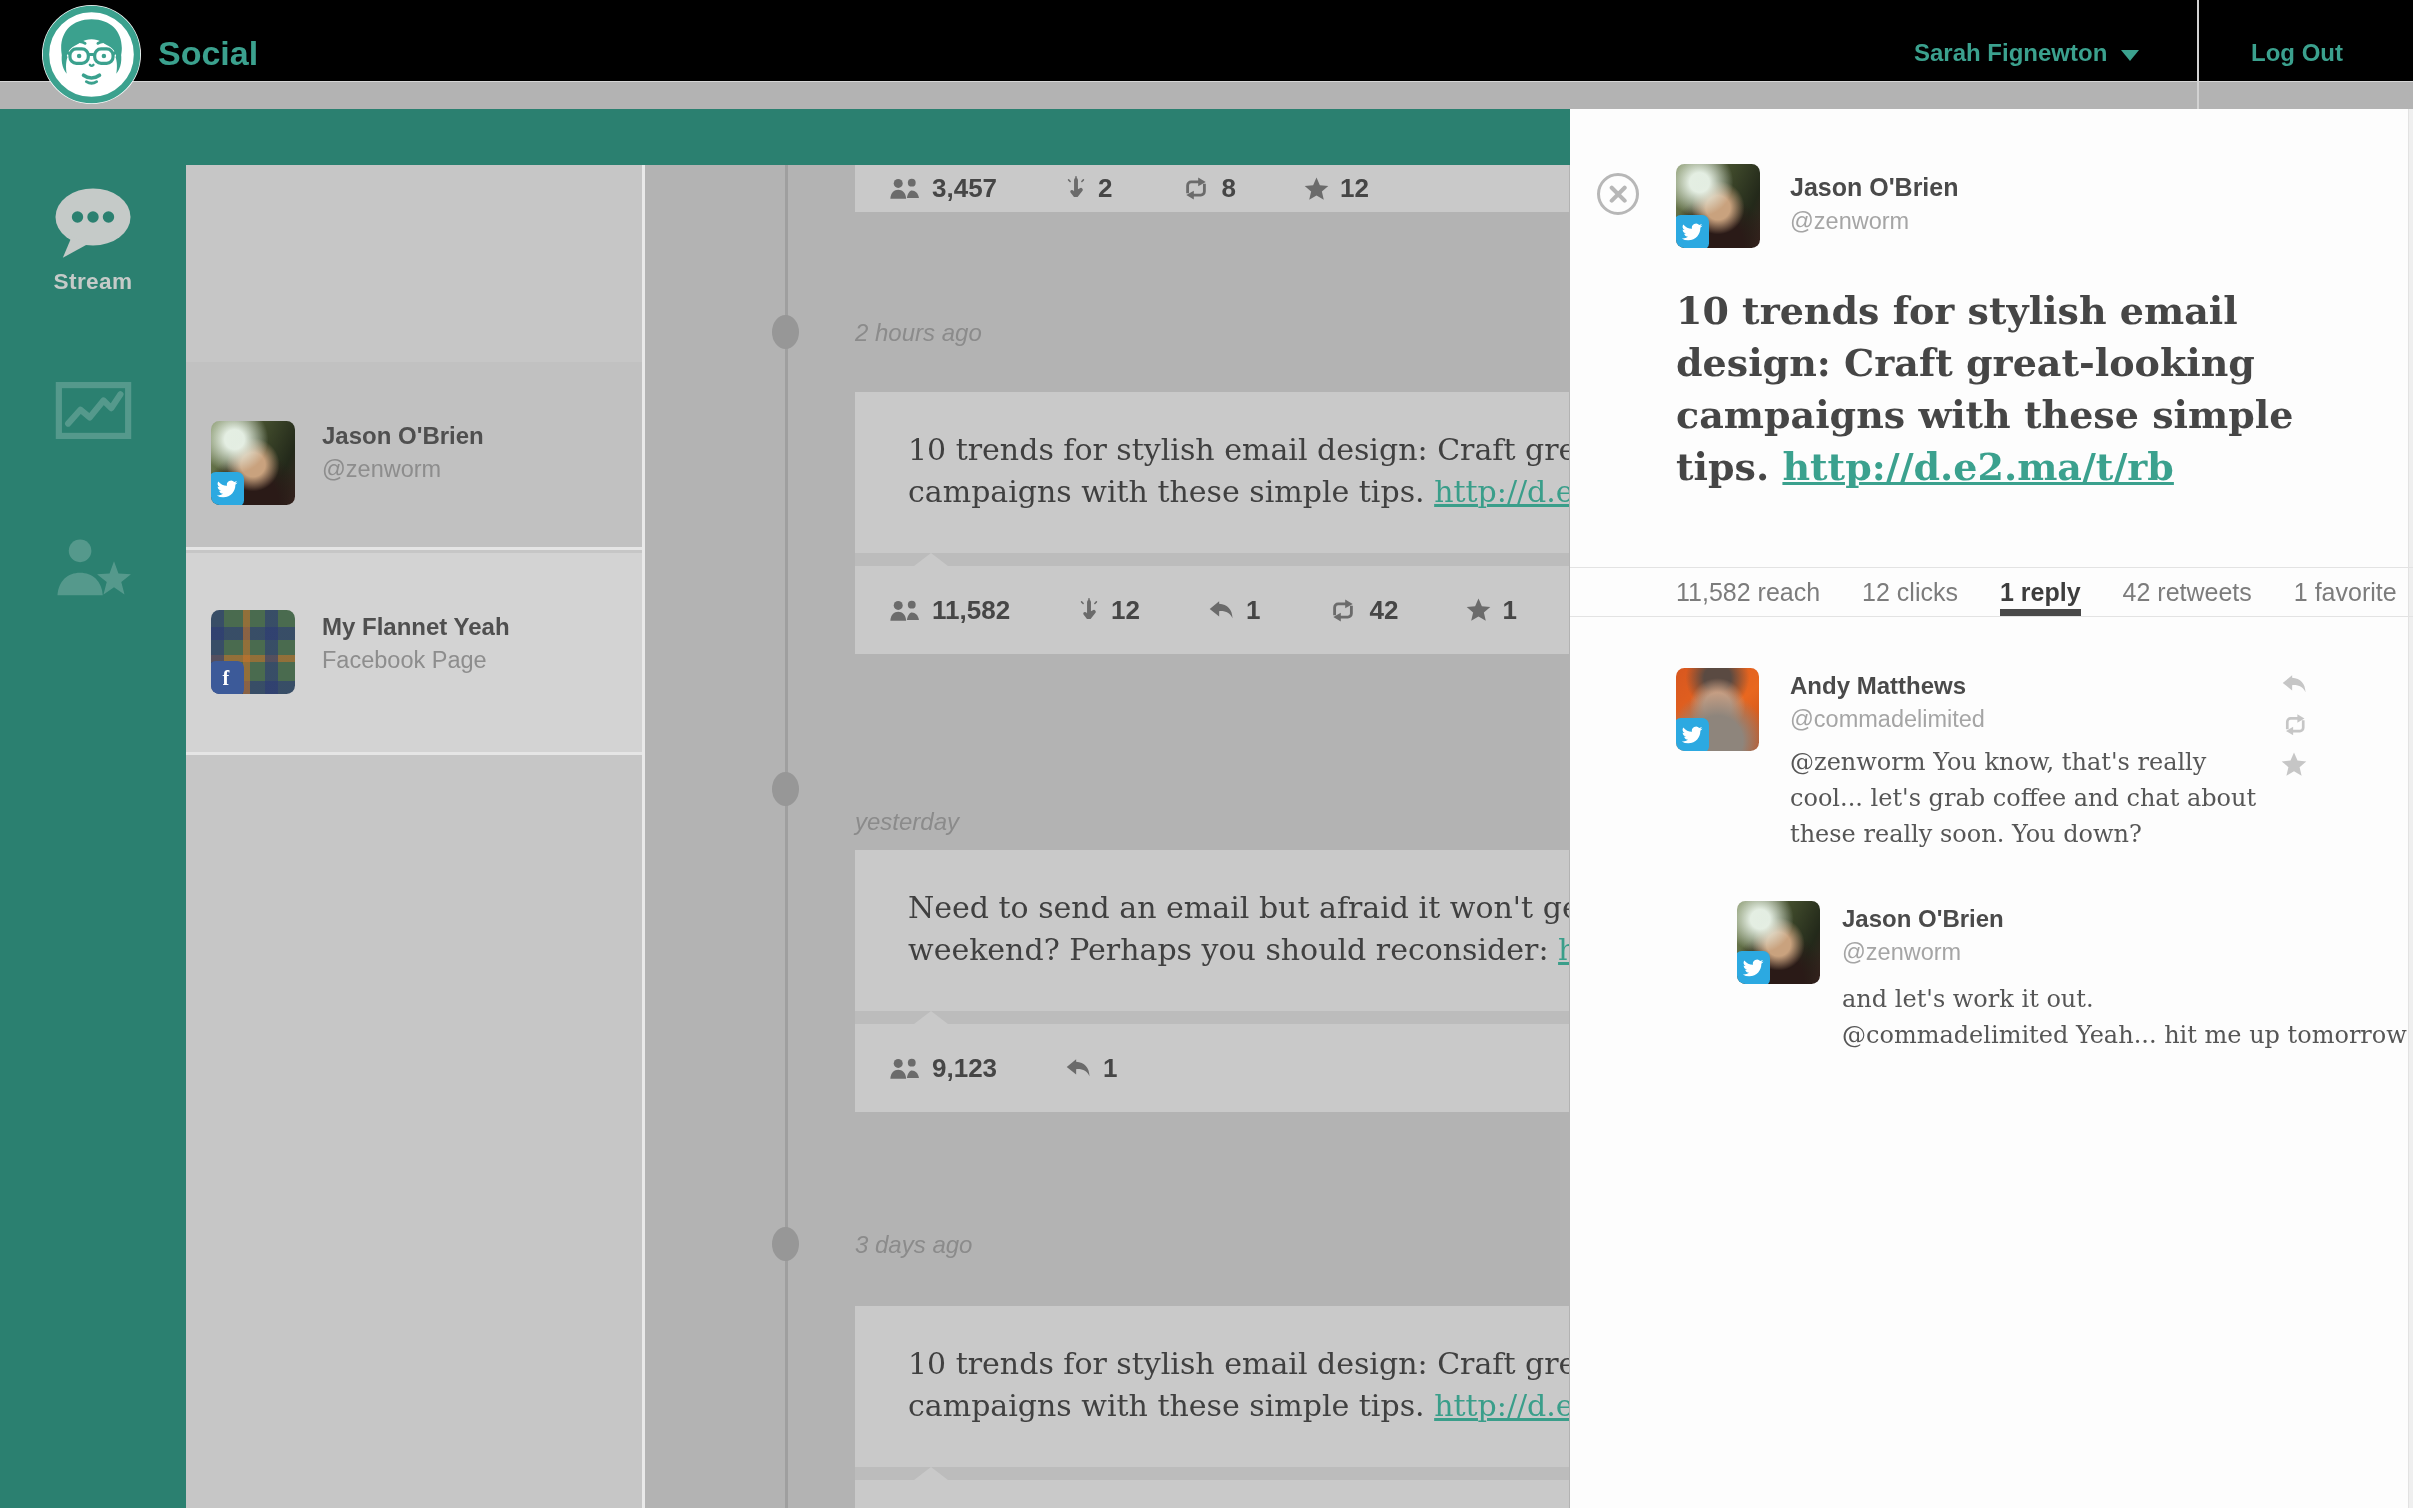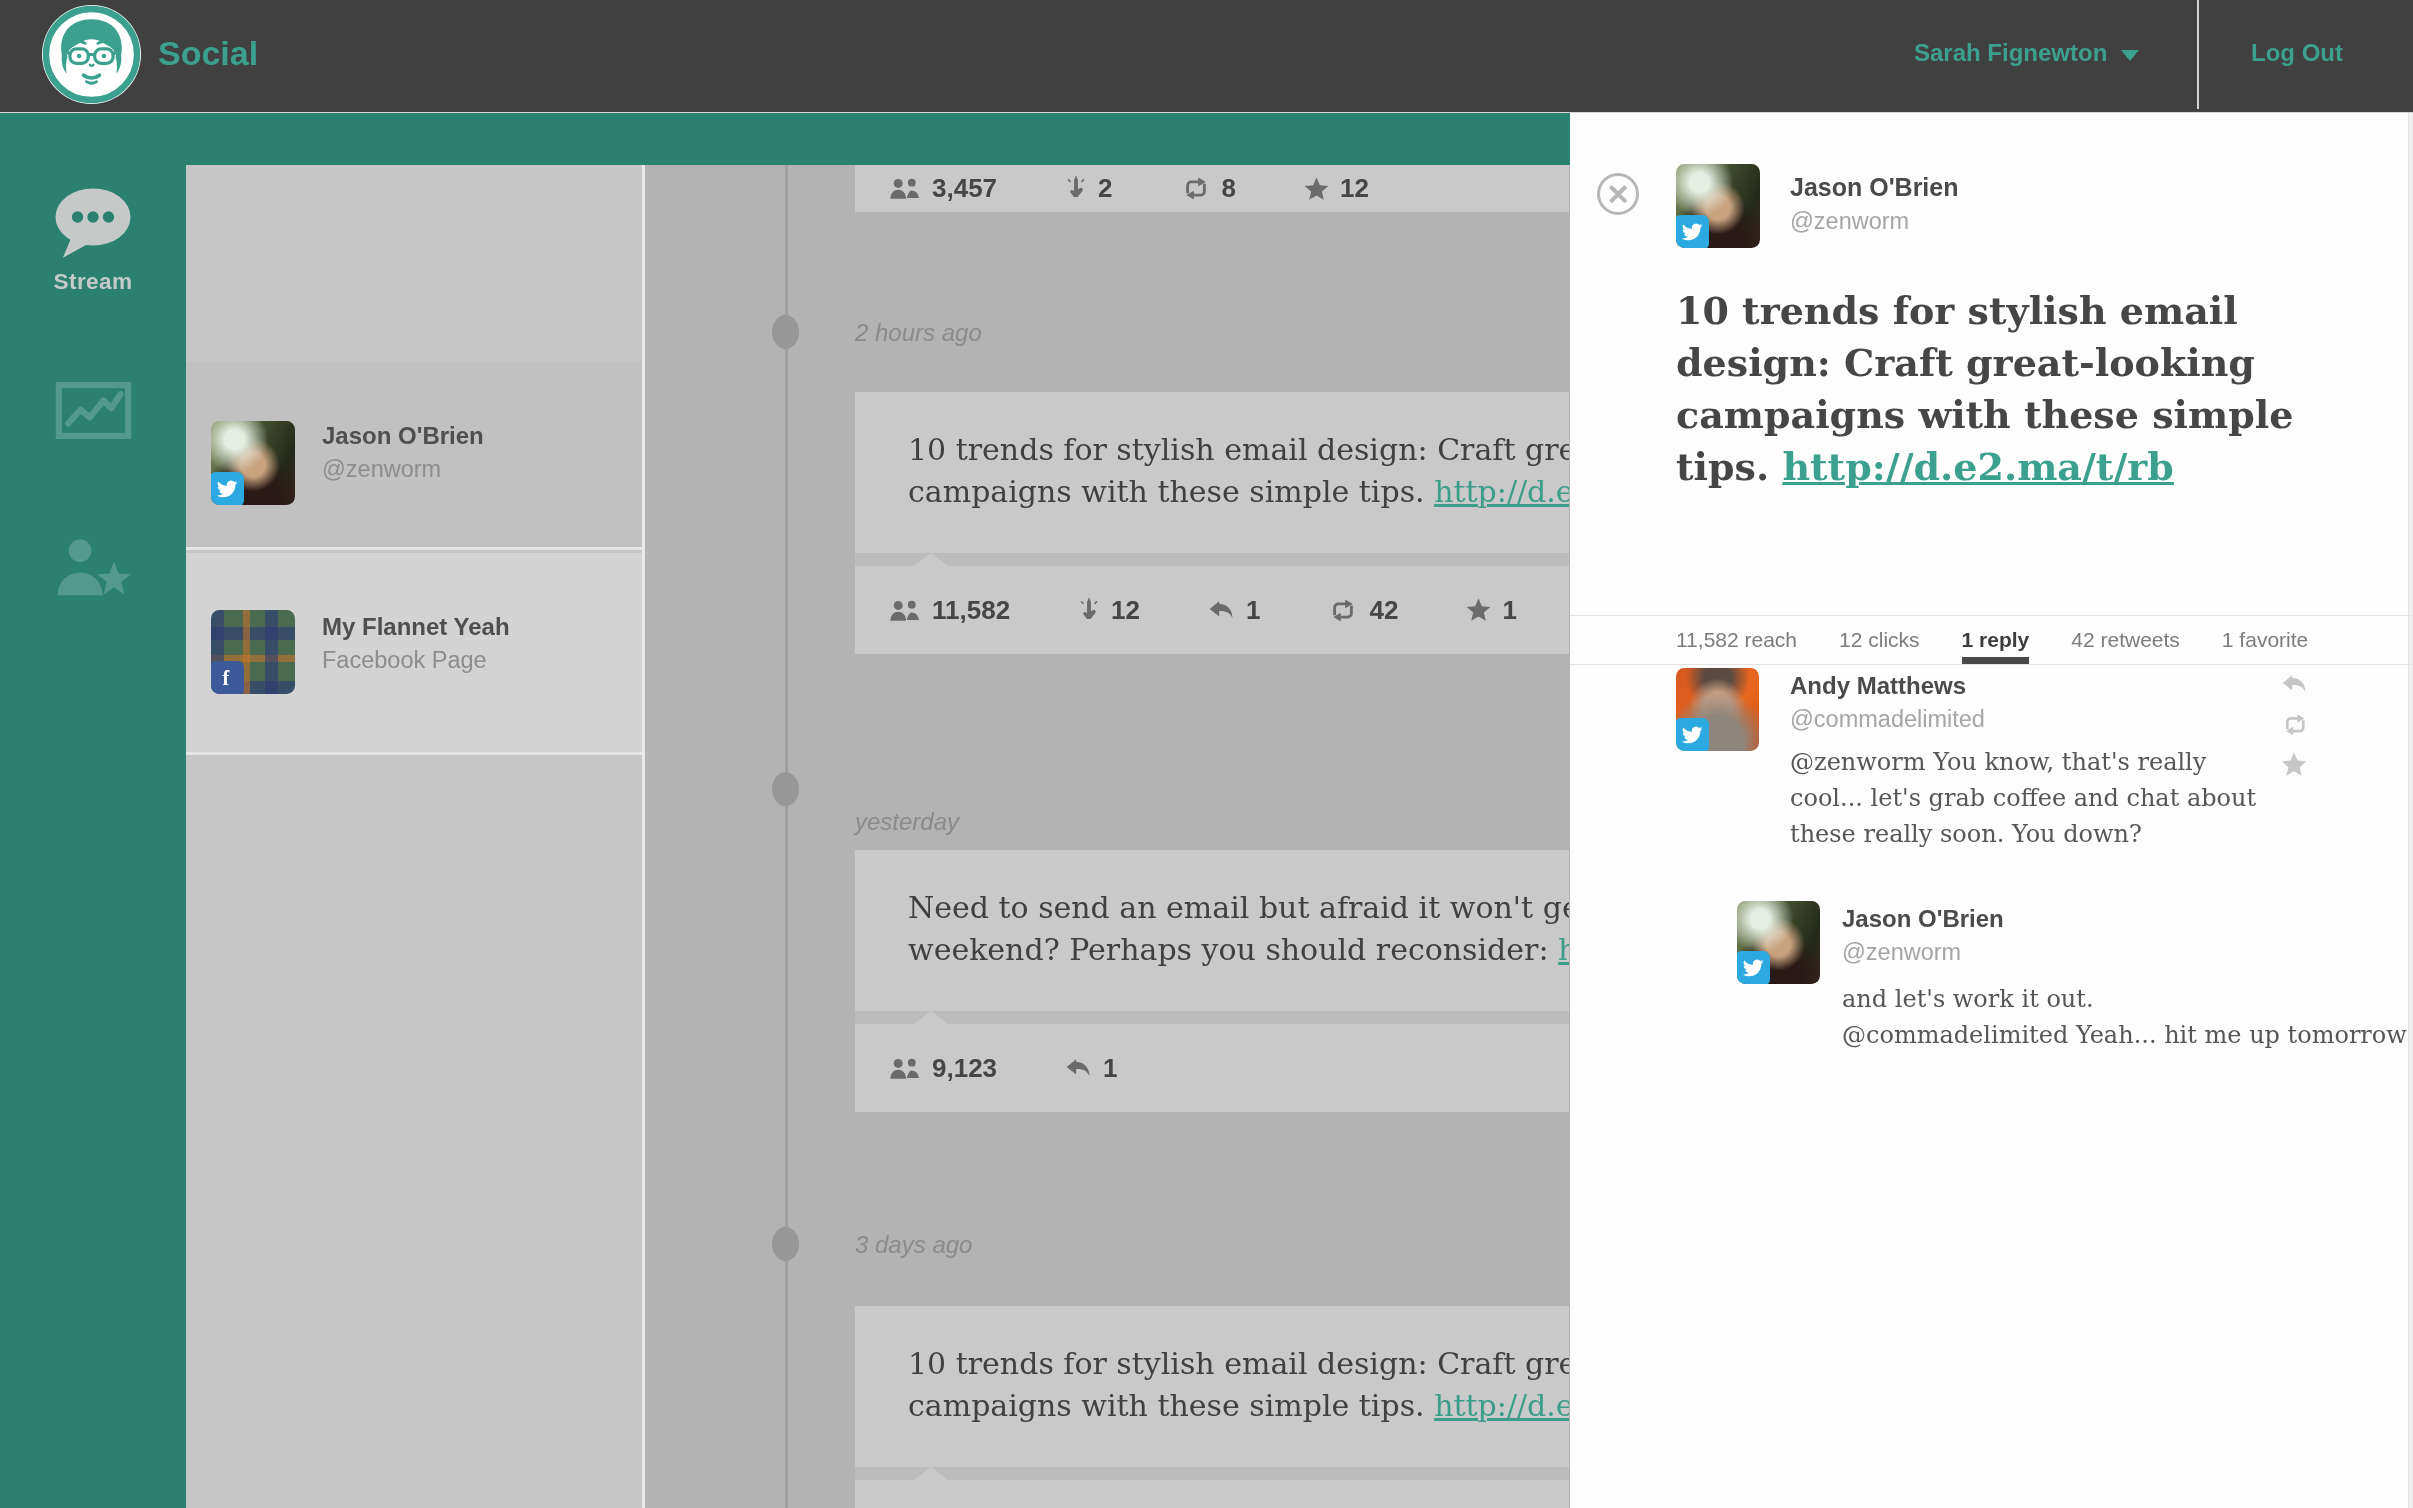--- a/index.html
+++ b/index.html
@@ -1,21 +1,21 @@
 <!DOCTYPE html>
 <html style="font-size:13.4px"><head>
 <meta charset="utf-8">
 <style>
   html,body{margin:0;padding:0;background:#888;}
   #app{position:relative;width:2413px;height:1508px;overflow:hidden;
        font-family:"Liberation Sans",sans-serif;background:#b3b3b3;}
   #app *{box-sizing:border-box;}
 
   
-  .header{position:absolute;left:0;top:0;width:2413px;height:113px;background:#404040;
+  .header{position:absolute;left:0;top:0;width:2413px;height:82px;background:#000000;
           border-bottom:1.7px solid #d6d6d6;z-index:30;}
   .logo{position:absolute;left:42px;top:5px;width:99px;height:99px;border-radius:50%;
         background:#fff;z-index:31;}
   .brand{position:absolute;left:158px;top:34px;font-size:34px;font-weight:bold;color:#3BA18E;}
   .user-menu{position:absolute;left:1914px;top:39px;font-size:24px;font-weight:bold;color:#3BA18E;cursor:pointer;}
   .caret-down{display:inline-block;width:0;height:0;border-left:9.2px solid transparent;
         border-right:9.2px solid transparent;border-top:11.7px solid #3BA18E;margin-left:13.4px;}
   .header-divider{position:absolute;left:2197px;top:0;width:1.7px;height:109px;background:#d2d2d2;}
   .logout{position:absolute;left:2251px;top:39px;font-size:24px;font-weight:bold;color:#3BA18E;cursor:pointer;}
 
@@ -93,21 +93,21 @@
              border-radius:50%;display:flex;align-items:center;justify-content:center;color:#b7b7b7;cursor:pointer;}
   .d-avatar{left:106px;top:55px;width:84px;height:84px;}
   .d-name{position:absolute;left:220px;top:64px;font-size:25px;font-weight:bold;color:#4a4a4a;}
   .d-handle{position:absolute;left:220px;top:99px;font-size:23.5px;color:#a5a5a5;}
   .headline{position:absolute;left:106px;top:176px;width:679px;
             font-family:"DejaVu Serif","Liberation Serif",serif;font-weight:bold;
             font-size:38px;line-height:52px;color:#464646;}
   .headline a{color:#3BA18E;text-decoration:underline;}
   .statsbar{position:absolute;left:0;top:458px;width:844px;height:50px;
             border-top:1.7px solid #e3e3e3;border-bottom:1.7px solid #e3e3e3;
-            display:flex;align-items:center;padding-left:106px;gap:42px;font-size:21px;color:#7c7c7c;margin-top:48px;}
+            display:flex;align-items:center;padding-left:106px;gap:42px;font-size:25px;color:#7c7c7c;}
   .stab{position:relative;height:100%;display:flex;align-items:center;cursor:pointer;}
   .stab.active{color:#3d3d3d;font-weight:bold;}
   .stab.active:after{content:"";position:absolute;left:0;bottom:0;width:100%;height:6.7px;background:#494949;}
   .reply .r-name{position:absolute;font-size:24px;font-weight:bold;color:#4a4a4a;}
   .reply .r-handle{position:absolute;font-size:23.5px;color:#a5a5a5;}
   .r-body{position:absolute;font-family:"DejaVu Serif","Liberation Serif",serif;
           font-size:24px;line-height:36px;color:#565656;}
   .r-actions{position:absolute;left:711px;top:564px;display:flex;flex-direction:column;gap:12.6px;color:#c6c6c6;}
   .r-actions span{cursor:pointer;height:27px;}
 </style>

